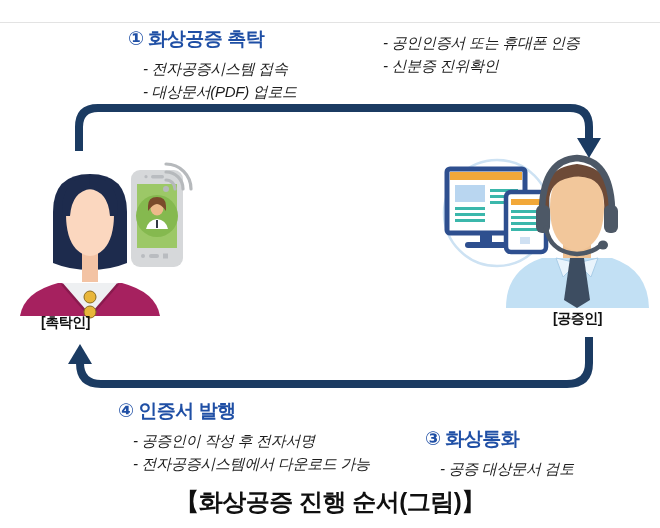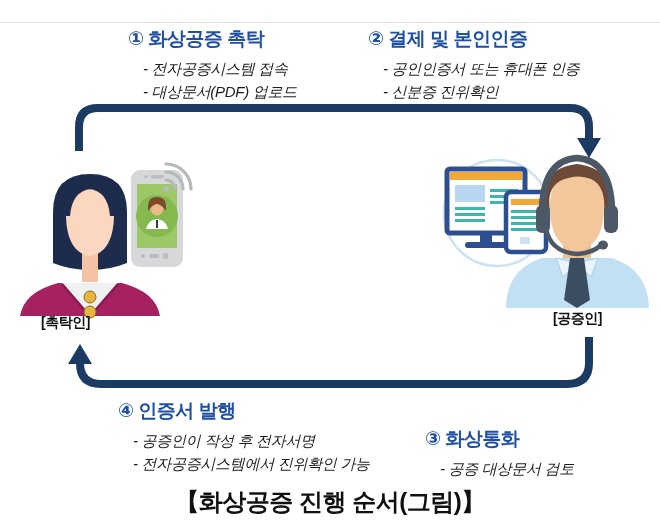--- a/index.html
+++ b/index.html
@@ -116,32 +116,31 @@
 
   <div class="step" style="left:100px;top:26px;margin-left:28px;">
     <div class="step-title">① 화상공증 촉탁</div>
     <div class="step-bullets">
       <div class="step-bullet">- 전자공증시스템 접속</div>
       <div class="step-bullet">- 대상문서(PDF) 업로드</div>
     </div>
   </div>
 
   <div class="step" style="left:368px;top:26px;">
-    <div class="step-title">② 결제 및 본인인증</div>
     <div class="step-bullets">
       <div class="step-bullet">- 공인인증서 또는 휴대폰 인증</div>
       <div class="step-bullet">- 신분증 진위확인</div>
     </div>
   </div>
 
   <div class="step" style="left:118px;top:398px;">
     <div class="step-title">④ 인증서 발행</div>
     <div class="step-bullets">
       <div class="step-bullet">- 공증인이 작성 후 전자서명</div>
-      <div class="step-bullet">- 전자공증시스템에서 진위확인 가능</div>
+      <div class="step-bullet">- 전자공증시스템에서 다운로드 가능</div>
     </div>
   </div>
 
   <div class="step" style="left:425px;top:398px;margin-top:28px;">
     <div class="step-title">③ 화상통화</div>
     <div class="step-bullets">
       <div class="step-bullet">- 공증 대상문서 검토</div>
     </div>
   </div>
 

